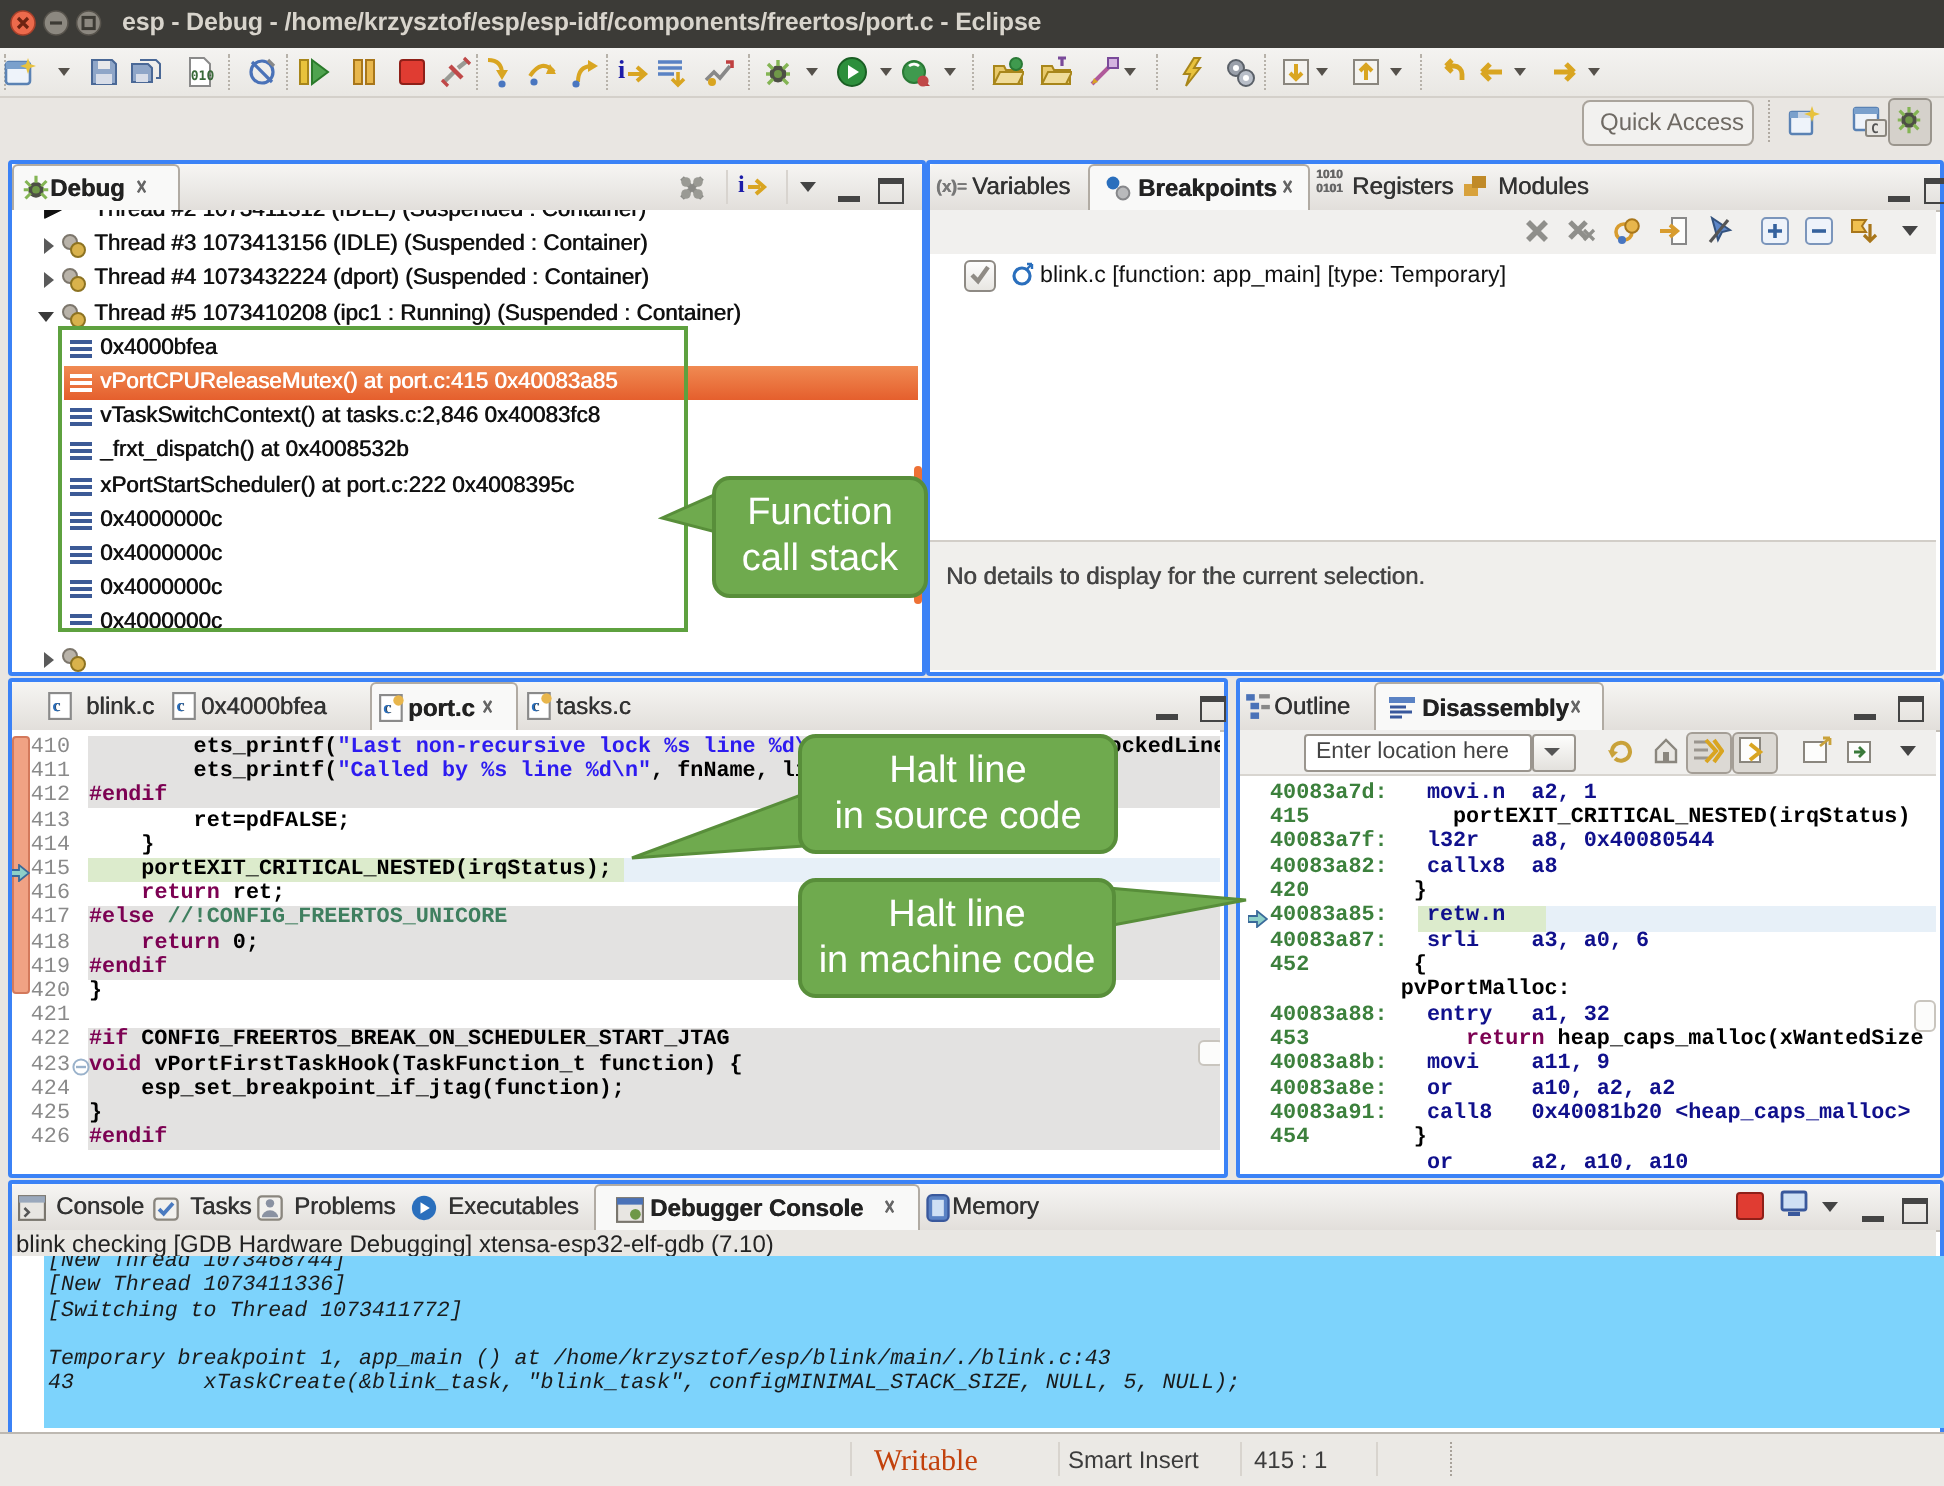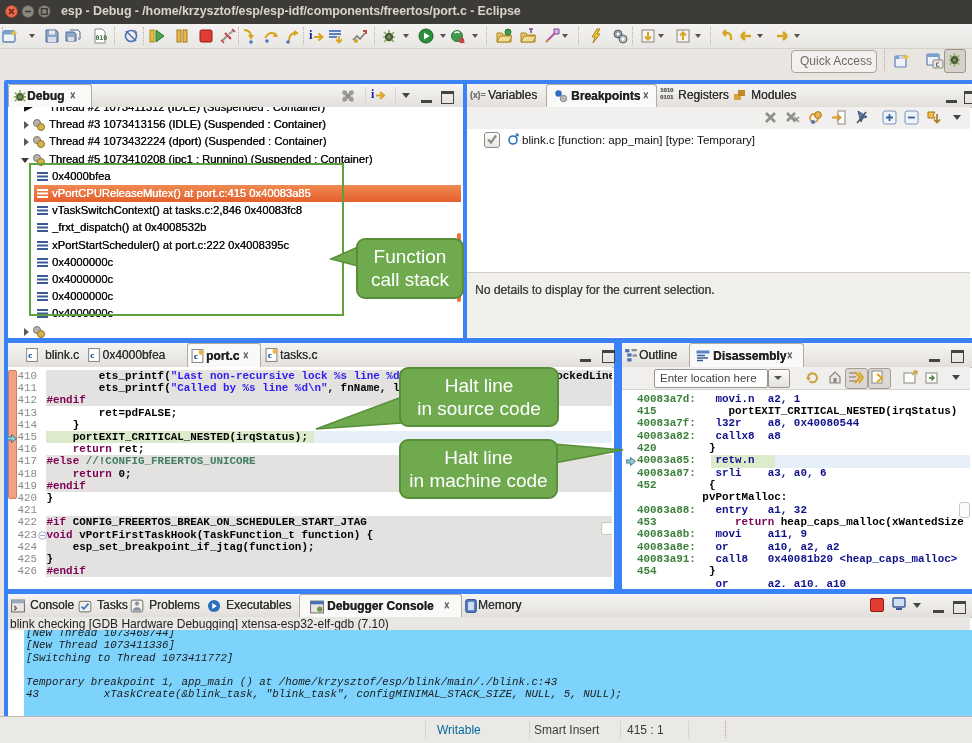--- a/index.html
+++ b/index.html
@@ -8,21 +8,21 @@
   .abs{position:absolute;}
   
   #titlebar{left:0;top:0;width:972px;height:24px;background:#3c3b37;}
   #title-text{position:absolute;left:61px;top:4px;font-size:12.5px;font-weight:bold;color:#d8d4cc;letter-spacing:-0.1px;white-space:nowrap;}
   
   #toolbar{left:0;top:24px;width:972px;height:24px;background:linear-gradient(#f4f3f1,#e9e7e3);border-bottom:1px solid #d4d0ca;}
   .ticon{position:absolute;top:28px;width:16px;height:16px;}
   .tsep{position:absolute;top:27px;width:1px;height:18px;border-left:1px dotted #b7b2aa;}
   .darr{position:absolute;top:34px;width:0;height:0;border-left:3.5px solid transparent;border-right:3.5px solid transparent;border-top:4px solid #55514b;}
   
-  .panel{position:absolute;background:#fff;border:4px solid #3b82f6;border-radius:2px;}
+  .panel{position:absolute;background:#fff;border:2px solid #3b82f6;border-radius:2px;}
   .tabbar{position:absolute;left:0;top:0;right:0;height:23px;background:linear-gradient(#f6f5f3,#e2dfdb);border-bottom:1px solid #c2bdb6;border-radius:2px 2px 0 0;}
   .tab{position:absolute;top:0;height:23px;font-size:12px;color:#333;white-space:nowrap;text-shadow:0.3px 0 0 currentColor;}
   .tab .lbl{position:absolute;top:4px;left:16px;}
   .tab.sel{background:#f9f9f8;border-left:1px solid #b1aba3;border-right:1px solid #b1aba3;border-top:1px solid #b1aba3;border-radius:3px 3px 0 0;height:23px;}
   .tab.sel .lbl{font-weight:bold;color:#222;}
   .ticn{position:absolute;top:4px;left:0px;width:14px;height:14px;}
   .tclose{color:#666;font-size:10px;font-weight:bold;}
   .minmax{position:absolute;top:7px;width:11px;height:9px;}
   
   .trow{position:absolute;left:0;height:17.2px;font-size:11.2px;color:#111;white-space:nowrap;text-shadow:0.35px 0 0 currentColor;}
@@ -692,21 +692,21 @@
       <div class="code abs" style="left:2px;top:-3px;line-height:12.3px;font-weight:normal;font-size:10.8px;color:#1a1a1a;">[New Thread 1073468744]
 [New Thread 1073411336]
 [Switching to Thread 1073411772]
 
 Temporary breakpoint 1, app_main () at /home/krzysztof/esp/blink/main/./blink.c:43
 43          xTaskCreate(&amp;blink_task, "blink_task", configMINIMAL_STACK_SIZE, NULL, 5, NULL);</div>
     </div>
   </div>
 
   <div class="abs" id="statusbar" style="left:0;top:716px;width:972px;height:27px;background:#ebe9e5;border-top:1px solid #bdb8b1;"></div>
-  <div class="abs" style="top:723px;left:437px;font-size:12px;color:#0369a1;">Writable</div>
+  <div class="abs" style="top:723px;left:437px;font-size:15px;color:#c2410c;font-family:Liberation Serif, serif;">Writable</div>
   <div class="abs" style="top:723px;left:534px;font-size:12px;color:#3c3c3c;">Smart Insert</div>
   <div class="abs" style="top:723px;left:627px;font-size:12px;color:#3c3c3c;">415 : 1</div>
   <div class="abs" style="left:725px;top:721px;height:17px;border-left:1px dotted #a8a29a;"></div>
   <div class="abs" style="left:425px;top:721px;height:17px;border-left:1px solid #d8d4ce;"></div>
   <div class="abs" style="left:529px;top:721px;height:17px;border-left:1px solid #d8d4ce;"></div>
   <div class="abs" style="left:620px;top:721px;height:17px;border-left:1px solid #d8d4ce;"></div>
   <div class="abs" style="left:688px;top:721px;height:17px;border-left:1px solid #d8d4ce;"></div>
 
   <div class="abs" style="left:457px;top:233px;width:4px;height:69px;background:#ee7135;border-radius:2px;z-index:6;"></div>
 

